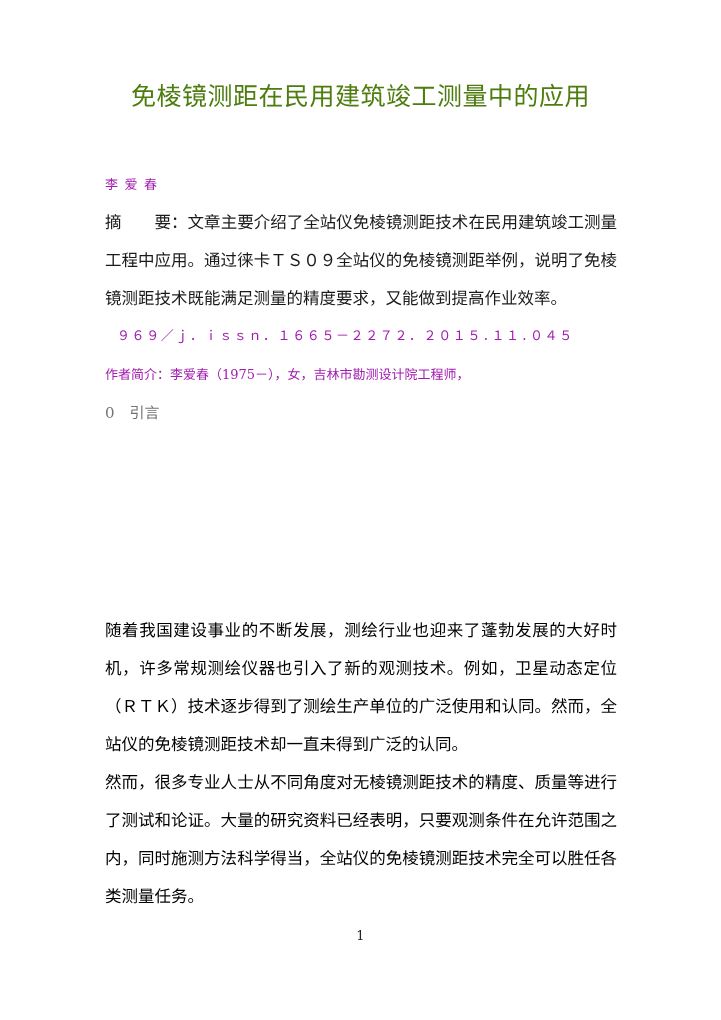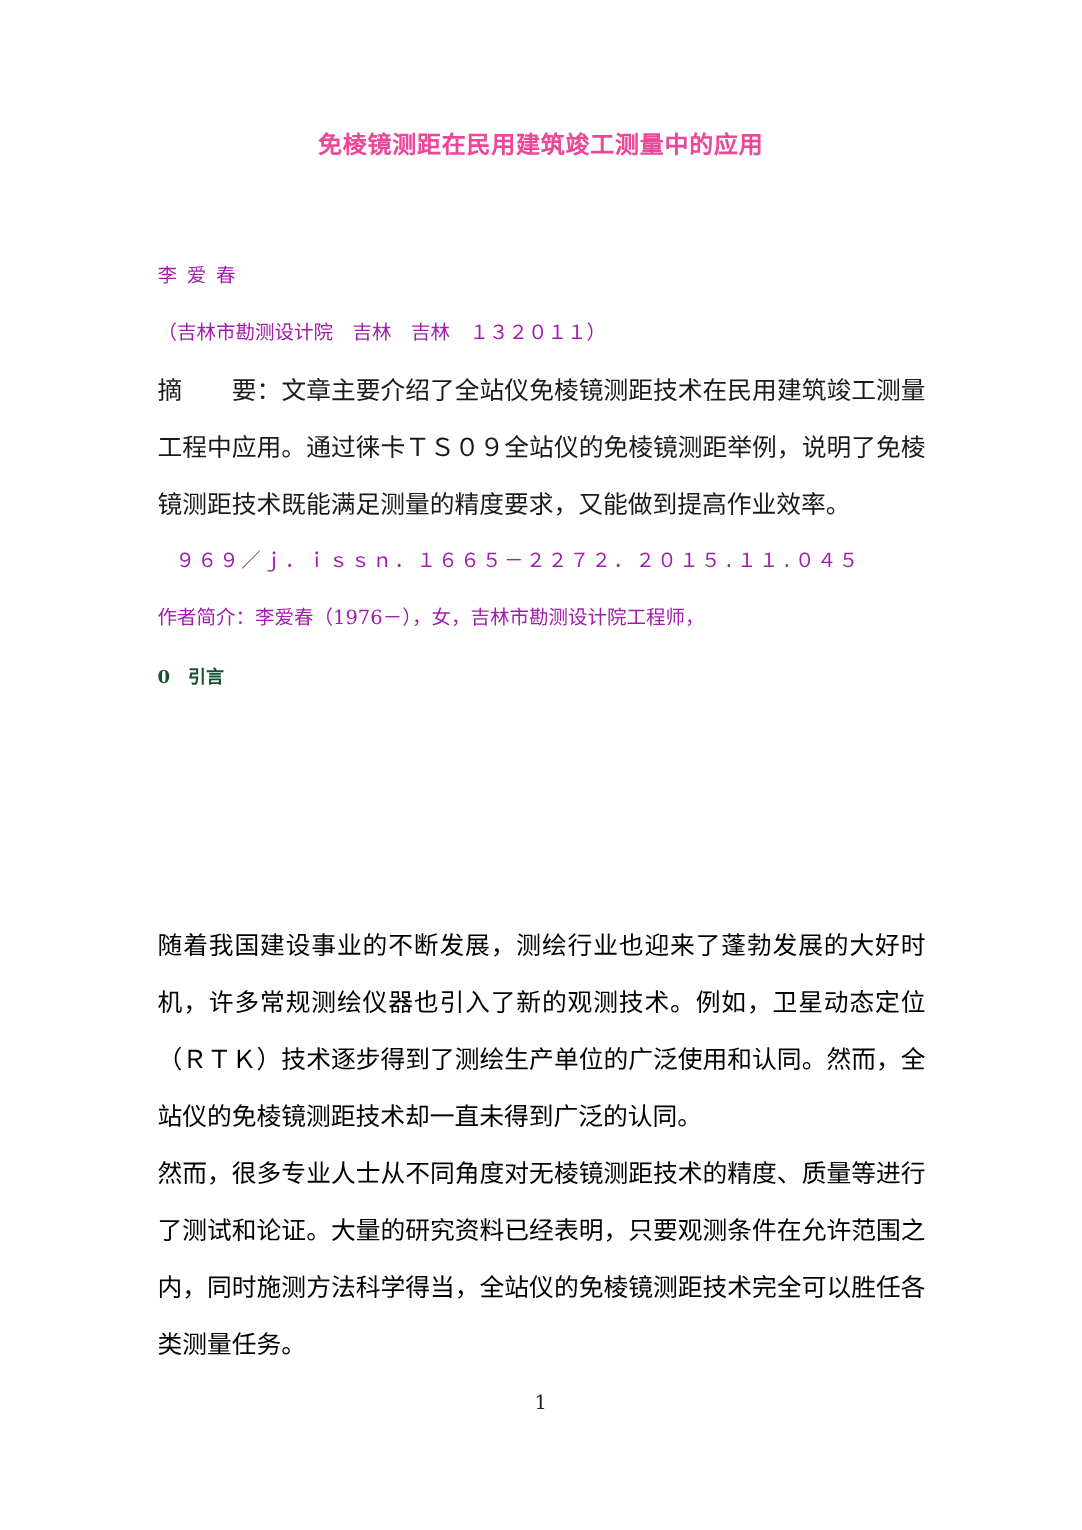--- a/index.html
+++ b/index.html
@@ -18,25 +18,25 @@
     -webkit-font-smoothing: antialiased;
   }
 
   
   .doc-title {
     position: absolute;
     left: 0;
     right: 0;
     top: 80px;
     text-align: center;
-    font-size: 16px;
-    font-weight: 700;
+    font-size: 25px;
+    font-weight: 400;
     letter-spacing: 0.5px;
     line-height: 34px;
-    color: #ec4899;
+    color: #4d7c0f;
     font-family: "DejaVu Sans", "Liberation Sans", sans-serif;
   }
 
   
   .front-matter {
     position: absolute;
     left: 105px;
     top: 166px;
     width: 512px;
   }
@@ -59,25 +59,24 @@
   .fm-para {
     font-size: 16.5px;
     line-height: 38px;
     text-align: justify;
     text-justify: inter-character;
     color: #1a1a1a;
   }
 
   
   .sec-heading {
-    font-size: 12px;
+    font-size: 15px;
     line-height: 38px;
     white-space: pre;
-    color: #14532d;
-    font-weight: bold;
+    color: #737373;
   }
 
   
   .body-block {
     position: absolute;
     left: 105px;
     top: 612px;
     width: 512px;
   }
   .body-para {
@@ -105,29 +104,28 @@
 <body>
 
 <div class="page">
 
   <div class="doc-title">免棱镜测距在民用建筑竣工测量中的应用</div>
 
   <div class="front-matter">
 
     <div class="fm-line spaced">李 爱 春</div>
 
-    <div class="fm-line">（吉林市勘测设计院　吉林　吉林　１３２０１１）</div>
 
     <div class="fm-para"><span>摘　　要：</span><span>文章主要介绍了全站仪免棱镜测距技术在民用建筑竣工测量工程中应用。通过徕卡ＴＳ０９全站仪的免棱镜测距举例，说明了免棱镜测距技术既能满足测量的精度要求，又能做到提高作业效率。</span></div>
 
 
 
     <div class="fm-line indent-doi">９６９／ｊ．ｉｓｓｎ．１６６５－２２７２．２０１５.１１.０４５</div>
 
-    <div class="fm-line">作者简介：李爱春（1976－），女，吉林市勘测设计院工程师，</div>
+    <div class="fm-line">作者简介：李爱春（1975－），女，吉林市勘测设计院工程师，</div>
 
 
 
     <div class="sec-heading">0　引言</div>
 
   </div>
 
   <div class="body-block">
     <p class="body-para">随着我国建设事业的不断发展，测绘行业也迎来了蓬勃发展的大好时机，许多常规测绘仪器也引入了新的观测技术。例如，卫星动态定位（ＲＴＫ）技术逐步得到了测绘生产单位的广泛使用和认同。然而，全站仪的免棱镜测距技术却一直未得到广泛的认同。</p>
     <p class="body-para">然而，很多专业人士从不同角度对无棱镜测距技术的精度、质量等进行了测试和论证。大量的研究资料已经表明，只要观测条件在允许范围之内，同时施测方法科学得当，全站仪的免棱镜测距技术完全可以胜任各类测量任务。</p>

